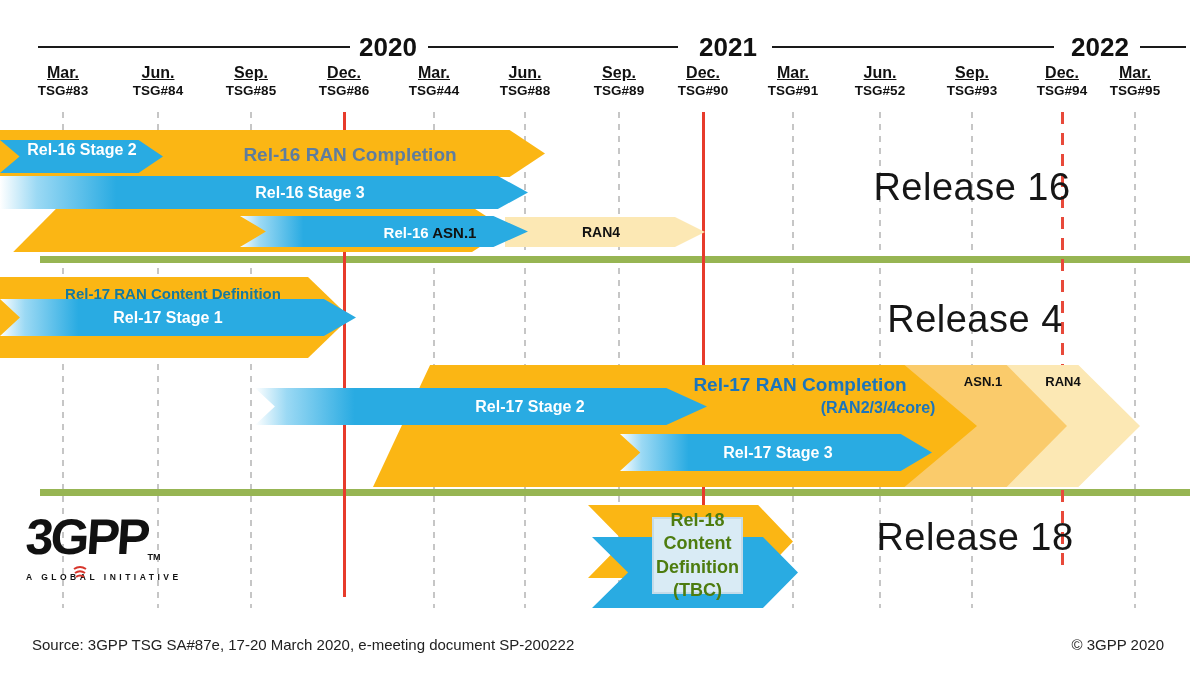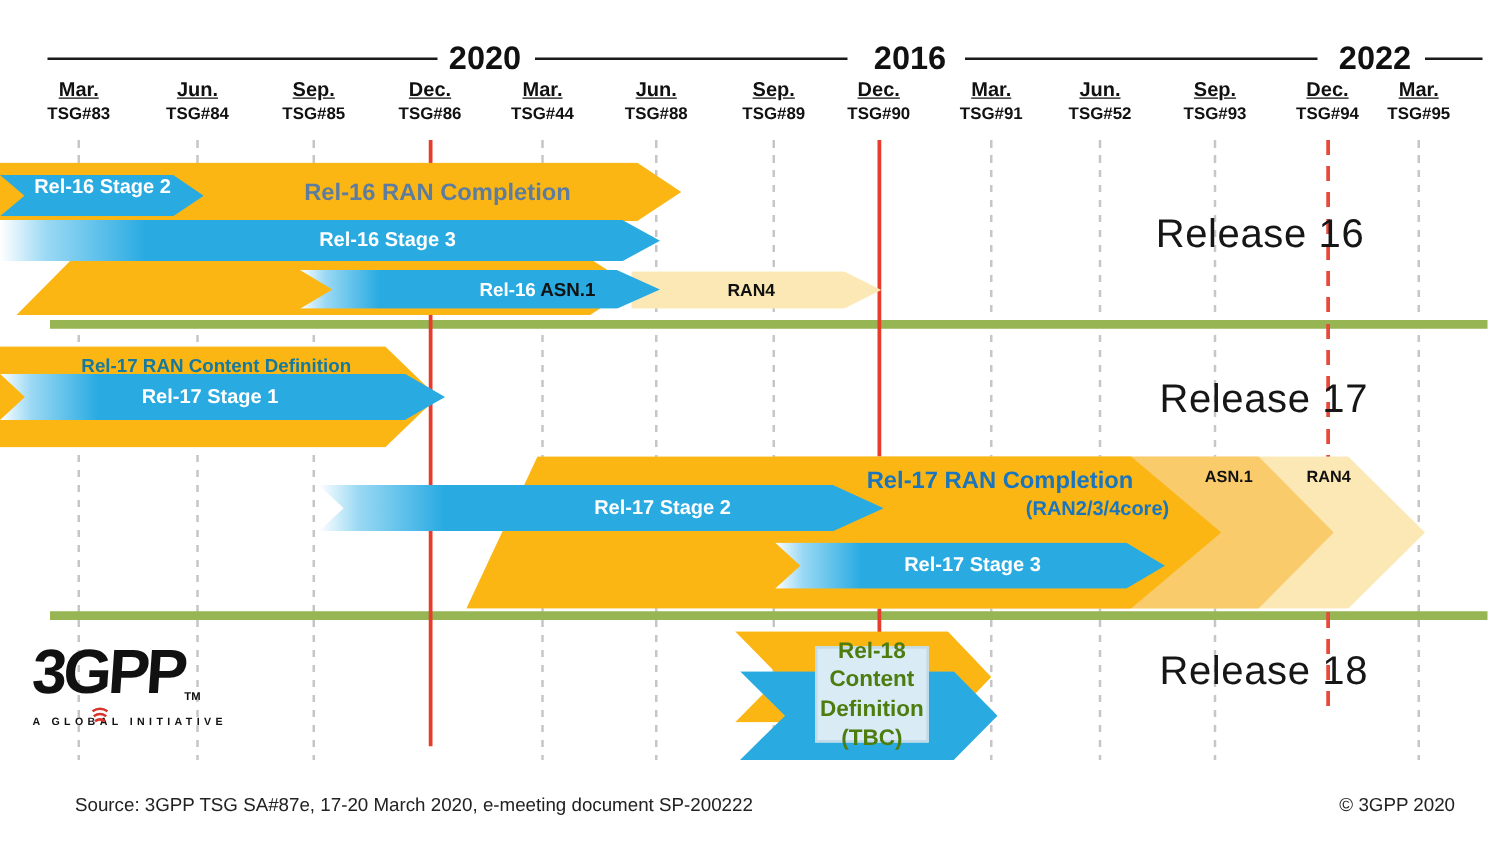--- a/index.html
+++ b/index.html
@@ -33,48 +33,48 @@
   .blue{background:#29ABE2;}
   .blue-fade{background:linear-gradient(90deg,#ffffff 0%,#9bd9f4 7%,#29ABE2 22%);}
   
   .lbl{position:absolute;transform:translate(-50%,-50%);white-space:nowrap;font-weight:bold;z-index:7;}
   .lbl.white{color:#ffffff;}
   .lbl.slate{color:#5E7D9E;}
   .lbl.teal{color:#16799E;}
   .lbl.strongblue{color:#1B75BC;}
   .lbl.black{color:#111;}
   .release-title{position:absolute;transform:translate(-50%,-50%);white-space:nowrap;
-    font-size:32px;font-weight:400;color:#161616;letter-spacing:0.5px;z-index:7;margin-left:36px;}
+    font-size:38px;font-weight:400;color:#161616;letter-spacing:0.5px;z-index:7;}
   
   .r18-box{position:absolute;left:652px;top:517px;width:91px;height:77px;
     background:#D9EBF5;border:2px solid #c3dbe9;box-sizing:border-box;z-index:6;
     display:flex;align-items:center;justify-content:center;text-align:center;}
   .r18-box .txt{font-size:18px;font-weight:bold;color:#4d7c0f;line-height:1.3;}
   
   .logo{position:absolute;left:26px;top:512px;z-index:7;}
   .logo .word{font-size:50px;font-weight:800;color:#111;letter-spacing:-3px;
     transform:skewX(-4deg);display:inline-block;line-height:1;}
   .logo .tm{font-size:9px;font-weight:bold;color:#111;vertical-align:bottom;}
   .logo .tag{display:block;margin-top:10px;font-size:8.5px;font-weight:bold;
     letter-spacing:3.5px;color:#111;}
   .logo svg{position:absolute;left:44px;top:52px;}
   
-  .footer-src{position:absolute;left:32px;top:636px;font-size:15px;color:#222;z-index:7;margin-left:28px;}
+  .footer-src{position:absolute;left:32px;top:636px;font-size:15px;color:#222;z-index:7;}
   .footer-copy{position:absolute;right:36px;top:636px;font-size:15px;color:#222;z-index:7;}
 </style>
 </head>
 <body>
 
 <div class="year-line" style="left:38px;width:312px;"></div>
 <div class="year-line" style="left:428px;width:250px;"></div>
 <div class="year-line" style="left:772px;width:282px;"></div>
 <div class="year-line" style="left:1140px;width:46px;"></div>
 <div id="years-layer">
     <div class="year-label" style="left: 388px;">2020</div>
-    <div class="year-label" style="left: 728px;">2016</div>
+    <div class="year-label" style="left: 728px;">2021</div>
     <div class="year-label" style="left: 1100px;">2022</div>
   </div>
 <div id="cols-layer">
     <div class="col-head" style="left: 63px;">
       <span class="m">Mar.</span>
       <span class="t">TSG#83</span>
     </div>
     <div class="col-head" style="left: 158px;">
       <span class="m">Jun.</span>
       <span class="t">TSG#84</span>
@@ -194,21 +194,21 @@
 <div class="lbl teal" style="left:173px;top:293px;font-size:15px;">Rel-17 RAN Content Definition</div>
 <div class="lbl white" style="left:168px;top:318px;font-size:16px;">Rel-17 Stage 1</div>
 <div class="lbl white" style="left:530px;top:407px;font-size:16px;">Rel-17 Stage 2</div>
 <div class="lbl strongblue" style="left:800px;top:385px;font-size:19px;">Rel-17 RAN Completion</div>
 <div class="lbl strongblue" style="left:878px;top:408px;font-size:16px;">(RAN2/3/4core)</div>
 <div class="lbl black" style="left:983px;top:381px;font-size:13px;">ASN.1</div>
 <div class="lbl black" style="left:1063px;top:381px;font-size:13px;">RAN4</div>
 <div class="lbl white" style="left:778px;top:453px;font-size:16px;">Rel-17 Stage 3</div>
 
 <div class="release-title" style="left:972px;top:187px;">Release 16</div>
-<div class="release-title" style="left:975px;top:319px;">Release 17</div>
+<div class="release-title" style="left:975px;top:319px;">Release 4</div>
 <div class="release-title" style="left:975px;top:537px;">Release 18</div>
 
 <div class="logo">
   <span class="word">3GPP</span><span class="tm">TM</span>
   <svg width="26" height="16" viewBox="0 0 26 16">
     <path d="M4 5 Q 10 1, 16 5" stroke="#D7352B" stroke-width="2" fill="none"></path>
     <path d="M5 9 Q 10 5.5, 15 9" stroke="#D7352B" stroke-width="2" fill="none"></path>
     <path d="M6 13 Q 10 10, 14 13" stroke="#D7352B" stroke-width="2" fill="none"></path>
   </svg>
   <span class="tag">A GLOBAL INITIATIVE</span>

